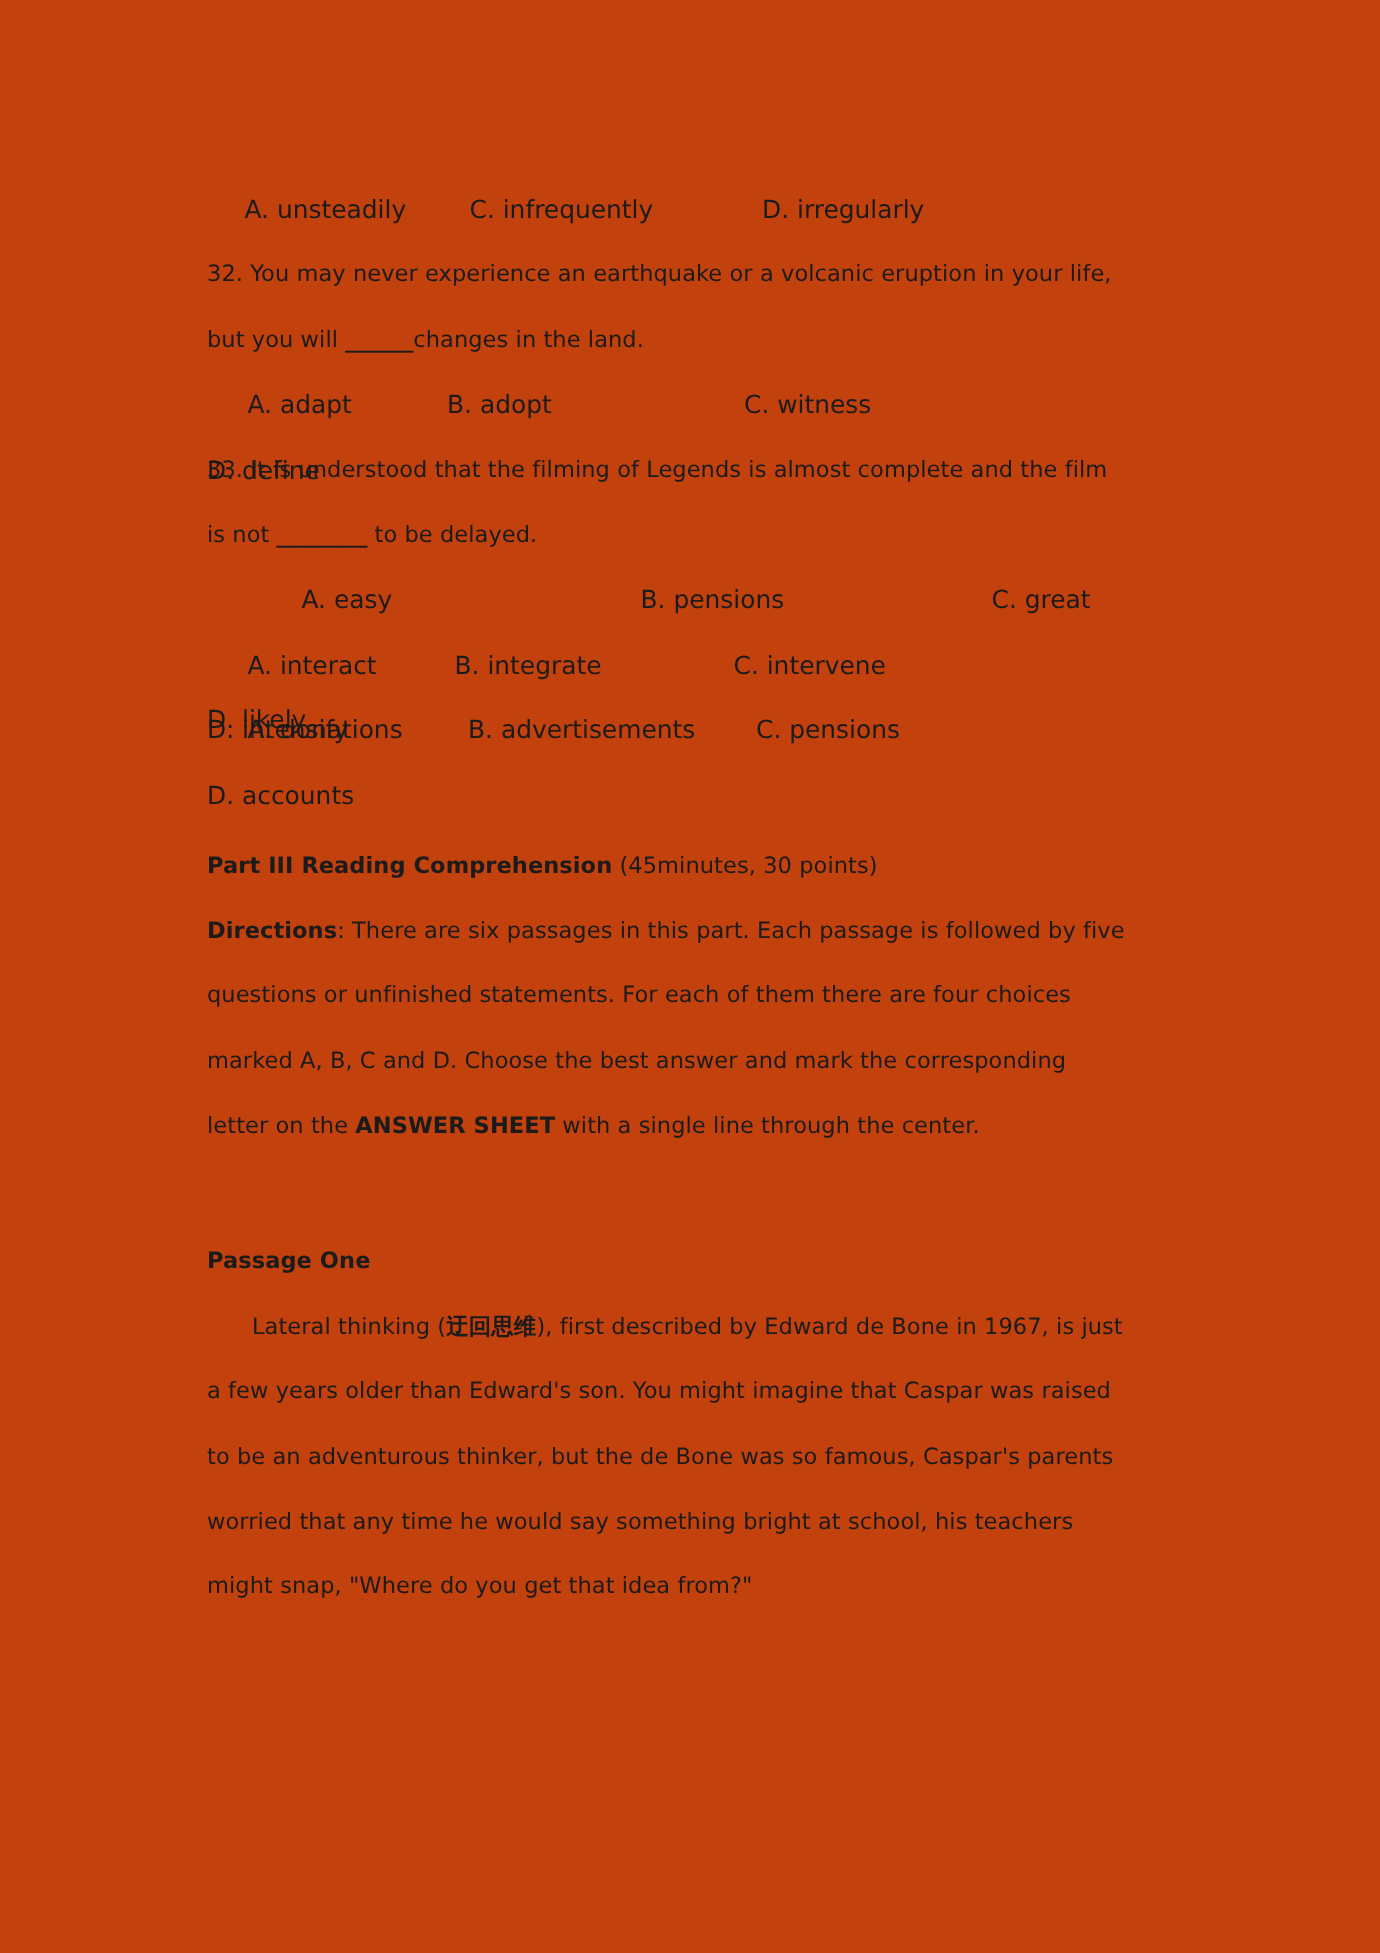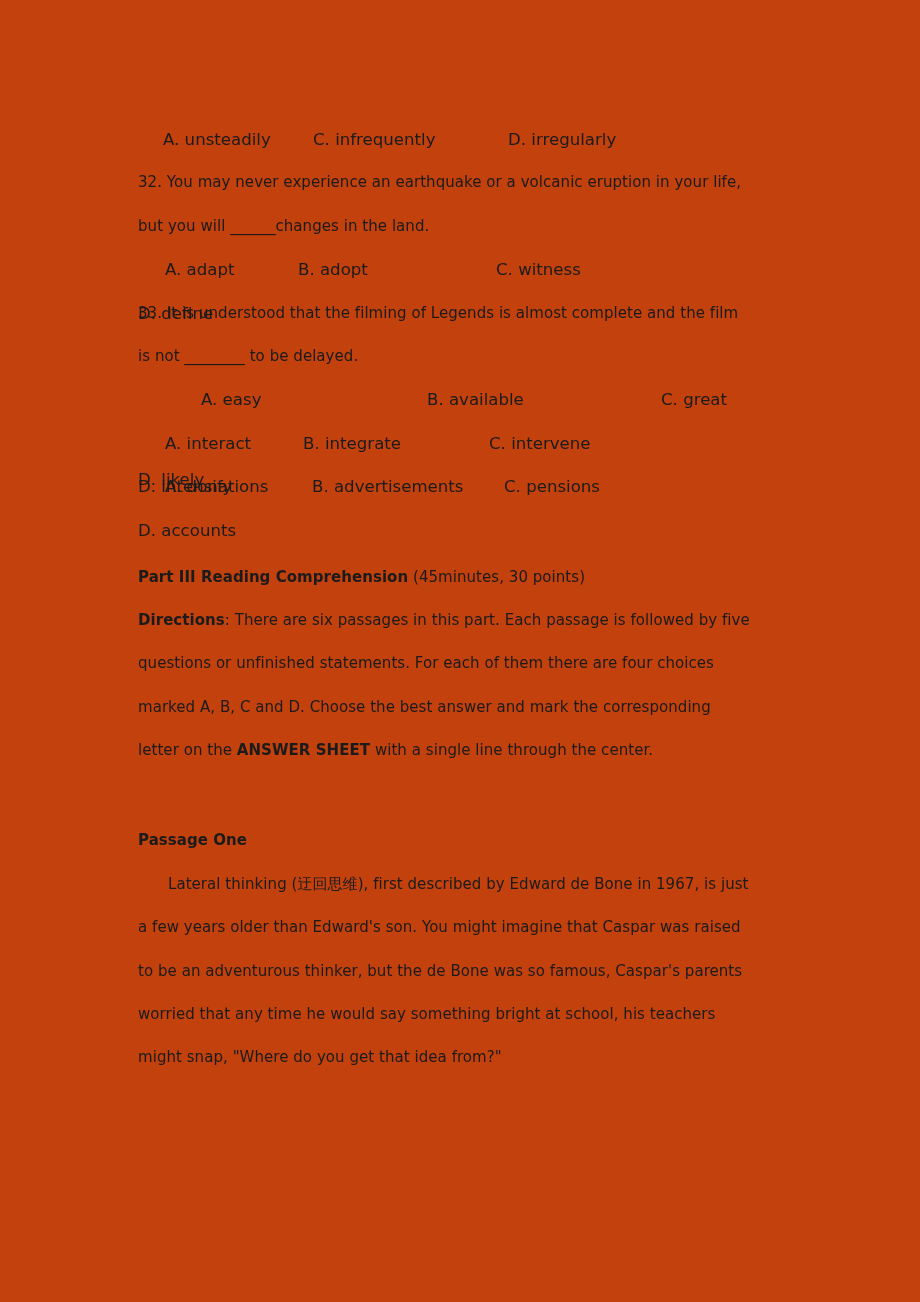--- a/index.html
+++ b/index.html
@@ -53,20 +53,21 @@
     color: #1b1b1b;
   }
   .gap-md { height: 47px; }
   .blank-fill {
     text-decoration: underline;
     text-decoration-thickness: 1px;
     text-underline-offset: 3px;
   }
   .cjk {
     font-family: "DejaVu Sans", "Liberation Sans", sans-serif;
+    font-weight: bold;
   }
 </style>
 </head>
 <body>
 
 <div class="page">
   <div class="body-col">
 
     <div class="opt-row" style="grid-template-columns: 25px 150px 195px 154px;">
       <span class="opt" style="grid-column:2">A. unsteadily</span>
@@ -80,21 +81,21 @@
       <span class="opt" style="grid-column:2">A. adapt</span>
       <span class="opt">B. adopt</span>
       <span class="opt">C. witness</span>
       <span class="opt">D. define</span>
     </div>
 
     <div class="line">33. It is understood that the filming of Legends is almost complete and the film</div>
     <div class="line"><span>is not </span><span class="blank-fill">________</span><span> to be delayed.</span></div>
     <div class="opt-row" style="grid-template-columns: 27px 190px 198px 159px; gap: 36px;">
       <span class="opt" style="grid-column:2">A. easy</span>
-      <span class="opt">B. available</span>
+      <span class="opt">B. pensions</span>
       <span class="opt">C. great</span>
       <span class="opt">D. likely</span>
     </div>
 
     <div class="opt-row" style="grid-template-columns: 27px 138px 186px 144px;">
       <span class="opt" style="grid-column:2">A. interact</span>
       <span class="opt">B. integrate</span>
       <span class="opt">C. intervene</span>
       <span class="opt">D. intensify</span>
     </div>

